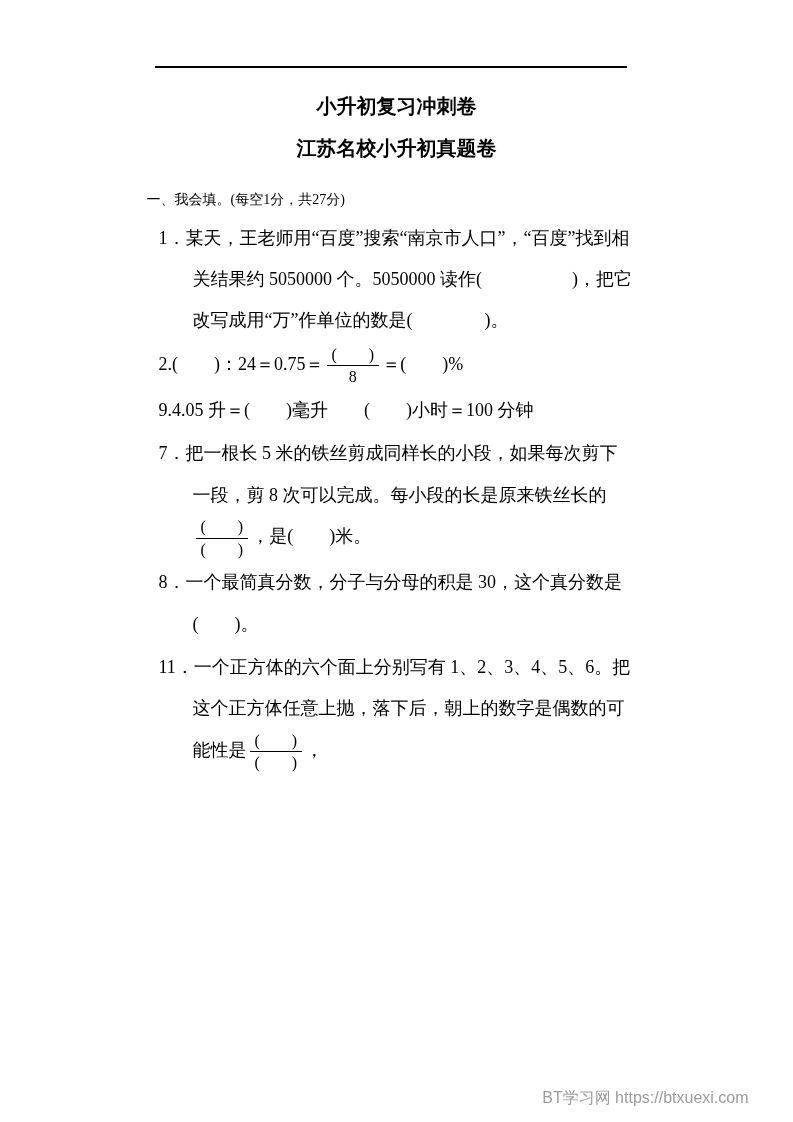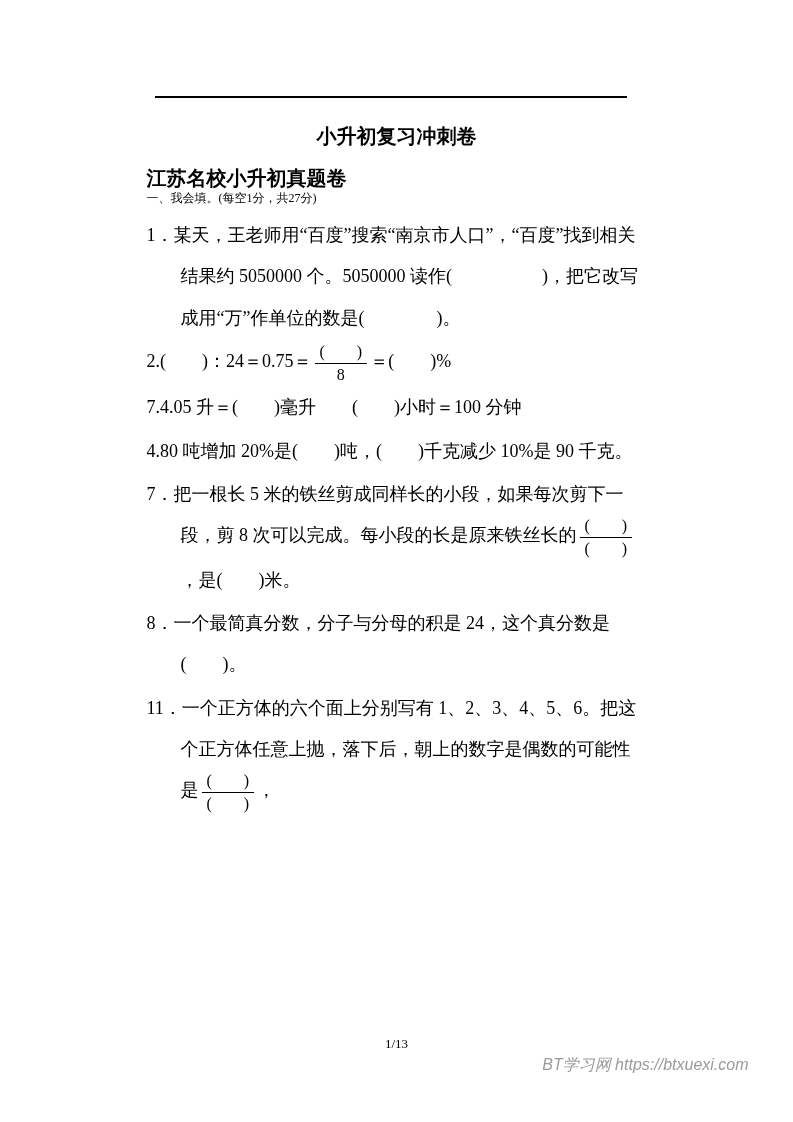--- a/index.html
+++ b/index.html
@@ -7,55 +7,56 @@
     padding: 0;
     background: #ffffff;
   }
   .page {
     position: relative;
     width: 724px;
     height: 1122px;
     margin: 0 auto;
     background: #ffffff;
     box-sizing: border-box;
-    padding: 96px 112px 0 112px;
+    padding: 66px 112px 0 112px;
     font-family: "Liberation Serif", "DejaVu Serif", serif;
     color: #000000;
     overflow: hidden;
   }
   .top-rule {
     border-top: 2px solid #000000;
     margin: 0 20px 0 8px;
     height: 0;
   }
   .title-main {
     margin: 26px 0 0 0;
     font-size: 20px;
     font-weight: bold;
     text-align: center;
     line-height: 1.2;
   }
   .title-sub {
     margin: 18px 0 0 0;
     font-size: 20px;
     font-weight: bold;
-    text-align: left;
+    text-align: center;
     line-height: 1.2;
   }
   .section-header {
-    font-size: 12px;
+    margin-top: 30px;
+    font-size: 14px;
     line-height: 1.4;
   }
   .questions {
     margin-top: 8px;
   }
   .question {
     font-size: 18px;
     line-height: 2.3;
-    margin: 2px 0;
+    margin: 2px 12px;
   }
   .question.hang {
     padding-left: 34px;
     text-indent: -34px;
   }
   .frac {
     display: inline-block;
     vertical-align: middle;
     text-align: center;
     font-size: 16px;
@@ -77,47 +78,44 @@
     left: 0;
     right: 0;
     bottom: 70px;
     text-align: center;
     font-size: 13px;
     color: #000000;
   }
   .watermark {
     position: absolute;
     right: 10px;
-    bottom: 46px;
+    bottom: 13px;
     font-size: 16px;
     color: #9b9b9b;
     font-family: "Liberation Sans", "DejaVu Sans", sans-serif;
-    font-style: italic;
   }
 </style>
 </head>
 <body>
 
 <div class="page">
 
   <div class="top-rule"></div>
 
   <h1 class="title-main">小升初复习冲刺卷</h1>
 
   <h2 class="title-sub">江苏名校小升初真题卷</h2>
 
   <div class="section-header">一、我会填。(每空1分，共27分)</div>
 
   <div class="questions" id="questions">
       <div class="question hang">1．某天，王老师用“百度”搜索“南京市人口”，“百度”找到相关结果约 5050000 个。5050000 读作(　　　　　)，把它改写成用“万”作单位的数是(　　　　)。</div>
       <div class="question">2.(　　)：24＝0.75＝<span class="frac"><span class="num">(　　)</span><span class="den">8</span></span>＝(　　)%</div>
-      <div class="question">7.4.05 升＝(　　)毫升　　(　　)小时＝100 分钟</div>
-      <div class="question">4.80 吨增加 20%是(　　)吨，(　　)千克减少 10%是 90 千克。</div>
+      <div class="question">9.4.05 升＝(　　)毫升　　(　　)小时＝100 分钟</div>
       <div class="question hang">7．把一根长 5 米的铁丝剪成同样长的小段，如果每次剪下一段，剪 8 次可以完成。每小段的长是原来铁丝长的<span class="frac"><span class="num">(　　)</span><span class="den">(　　)</span></span>，是(　　)米。</div>
-      <div class="question hang">8．一个最简真分数，分子与分母的积是 24，这个真分数是(　　)。</div>
+      <div class="question hang">8．一个最简真分数，分子与分母的积是 30，这个真分数是(　　)。</div>
       <div class="question hang">11．一个正方体的六个面上分别写有 1、2、3、4、5、6。把这个正方体任意上抛，落下后，朝上的数字是偶数的可能性是<span class="frac"><span class="num">(　　)</span><span class="den">(　　)</span></span>，</div>
     </div>
 
-  <div class="page-number">1/13</div>
 
   <div class="watermark">BT学习网 https://btxuexi.com</div>
 
 </div>
 
 </body></html>

